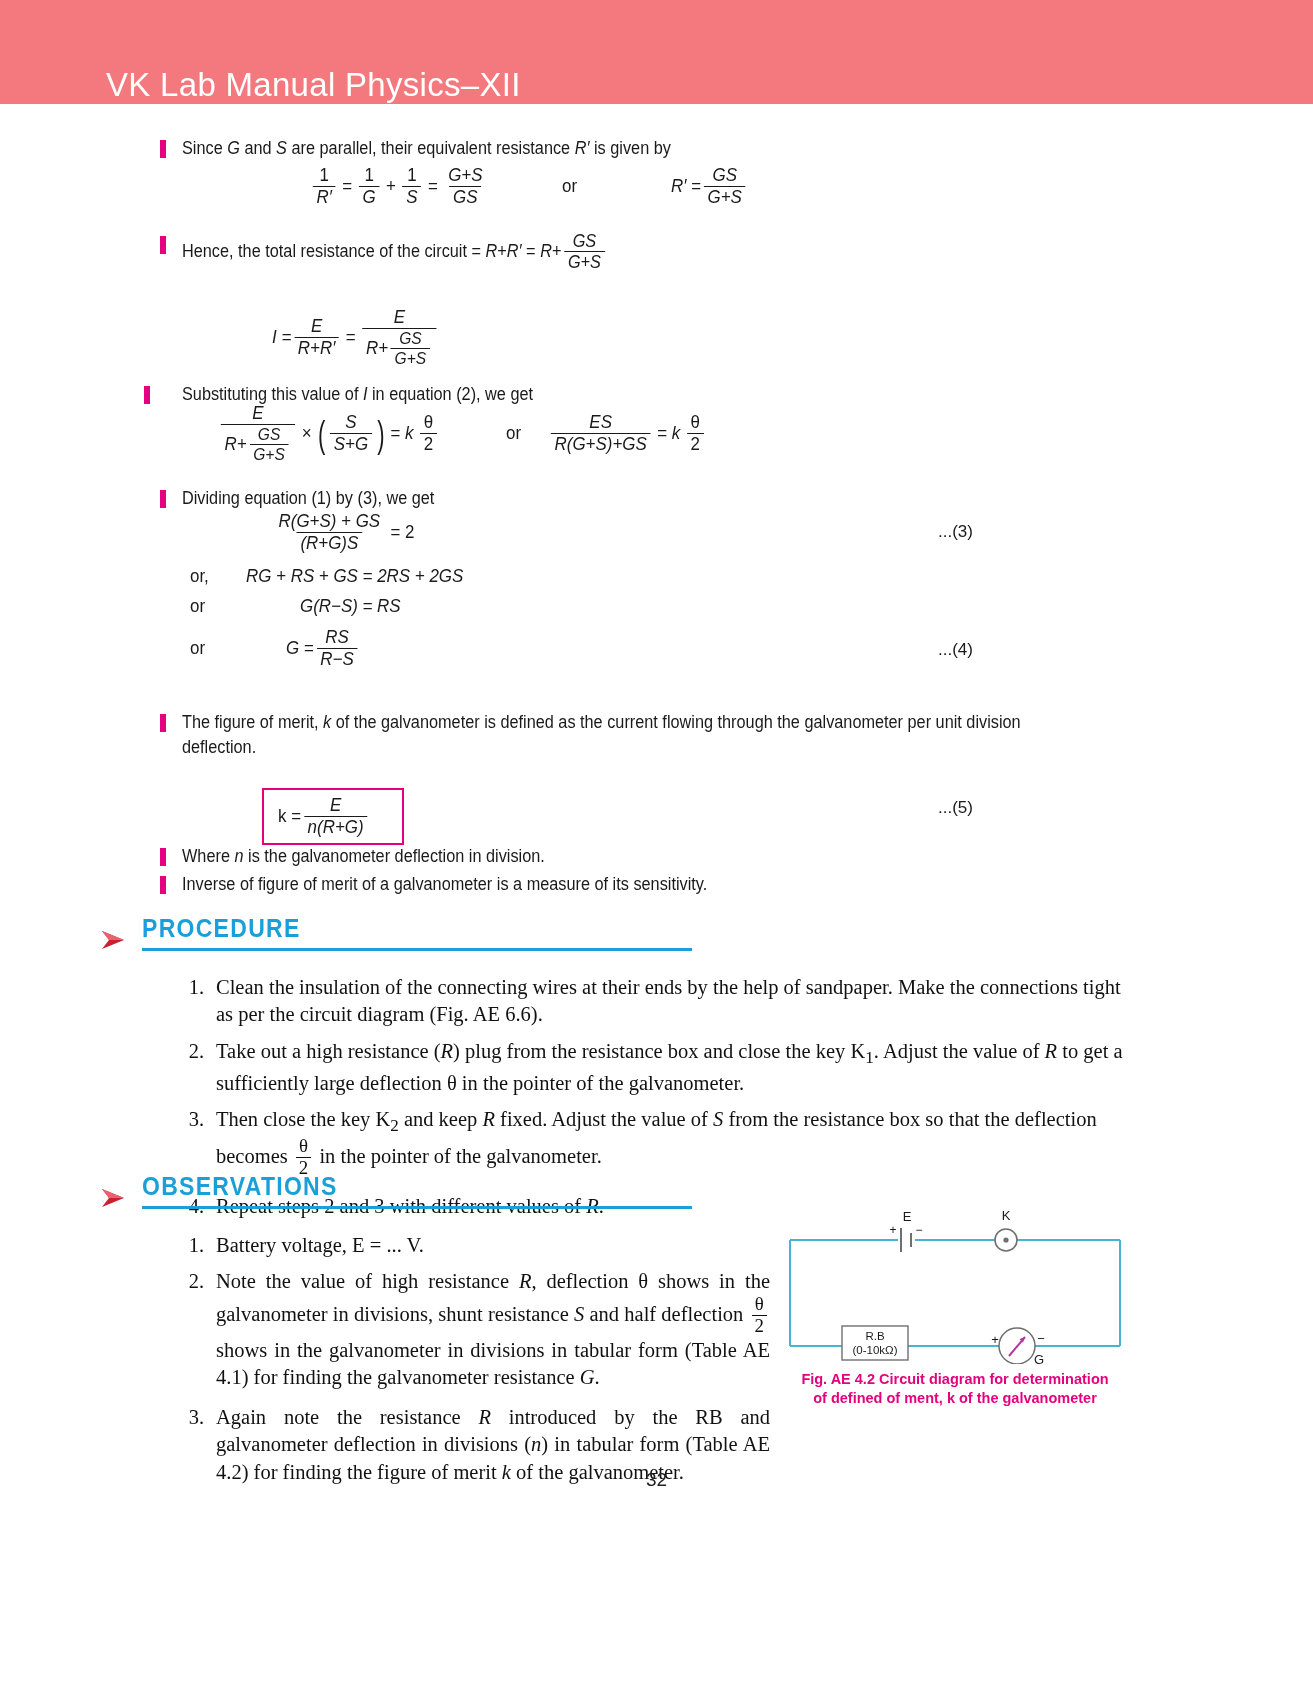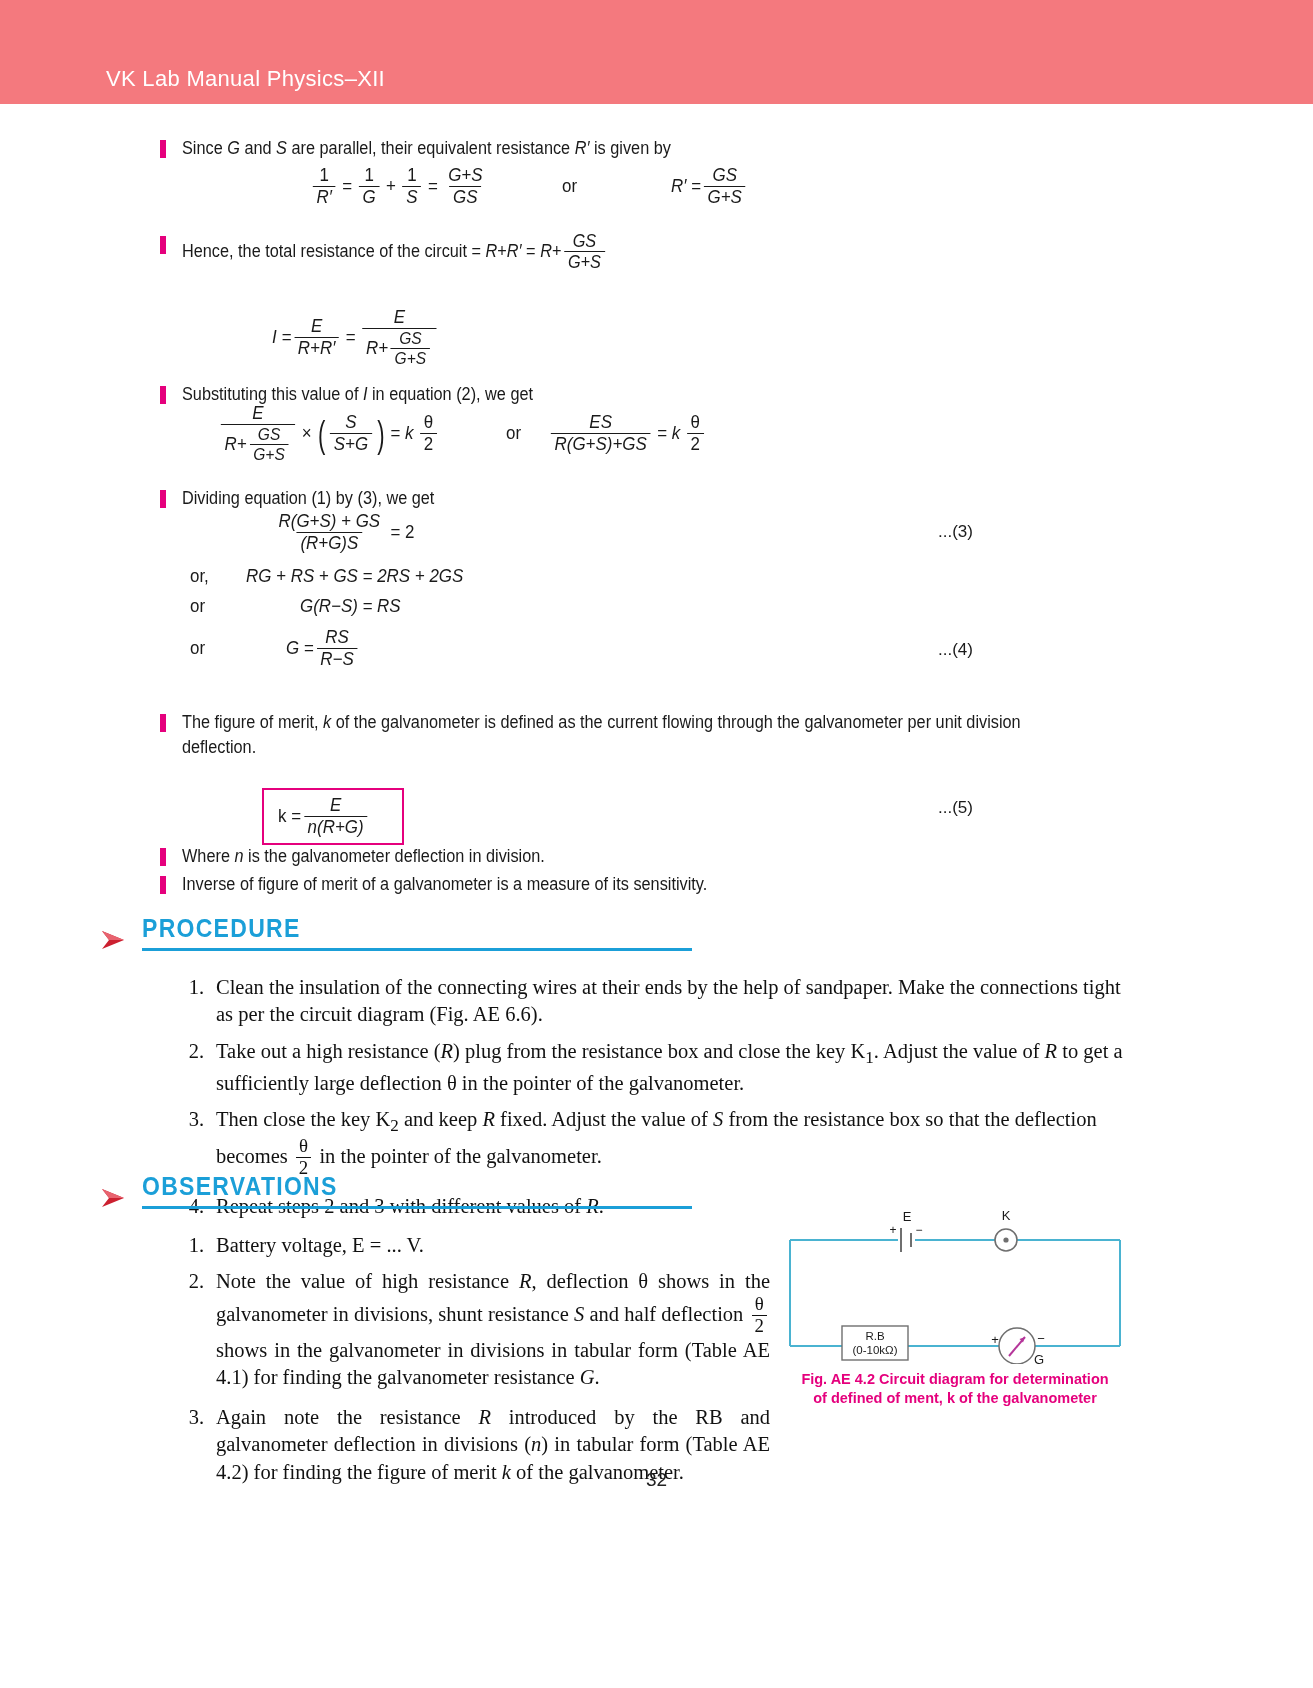--- a/index.html
+++ b/index.html
@@ -21,21 +21,21 @@
     position: absolute;
     left: 0; top: 0;
     width: 1313px;
     height: 104px;
     background: #f4797e;
   }
   .header-title {
     position: absolute;
     left: 106px;
     top: 66px;
-    font-size: 22px;
+    font-size: 33px;
     letter-spacing: 0.3px;
     color: #ffffff;
     font-family: "Liberation Sans", sans-serif;
     font-weight: 400;
     white-space: nowrap;
   }
 
   
   .page {
     position: absolute;
@@ -291,21 +291,21 @@
             <span class="frac small">
                 <span class="num it">GS</span>
                 <span class="den it">G+S</span>
               </span>
           </span>
         </span>
       </span>
     </span>
   </div>
 
-  <div class="bullet-row" style="position:absolute; left:160px; top:278px; width:1000px;">
+  <div class="bullet-row" style="position:absolute; left:144px; top:278px; width:1000px;gap:16px;">
     <div class="bullet-mark"></div>
     <div class="bullet-text">
       Substituting this value of <span class="it">I</span> in equation (2), we get
     </div>
   </div>
 
   <div class="eqrow" style="position:absolute; left:218px; top:300px; width:920px;">
     <span class="math">
       <span class="frac">
         <span class="num it">E</span>

